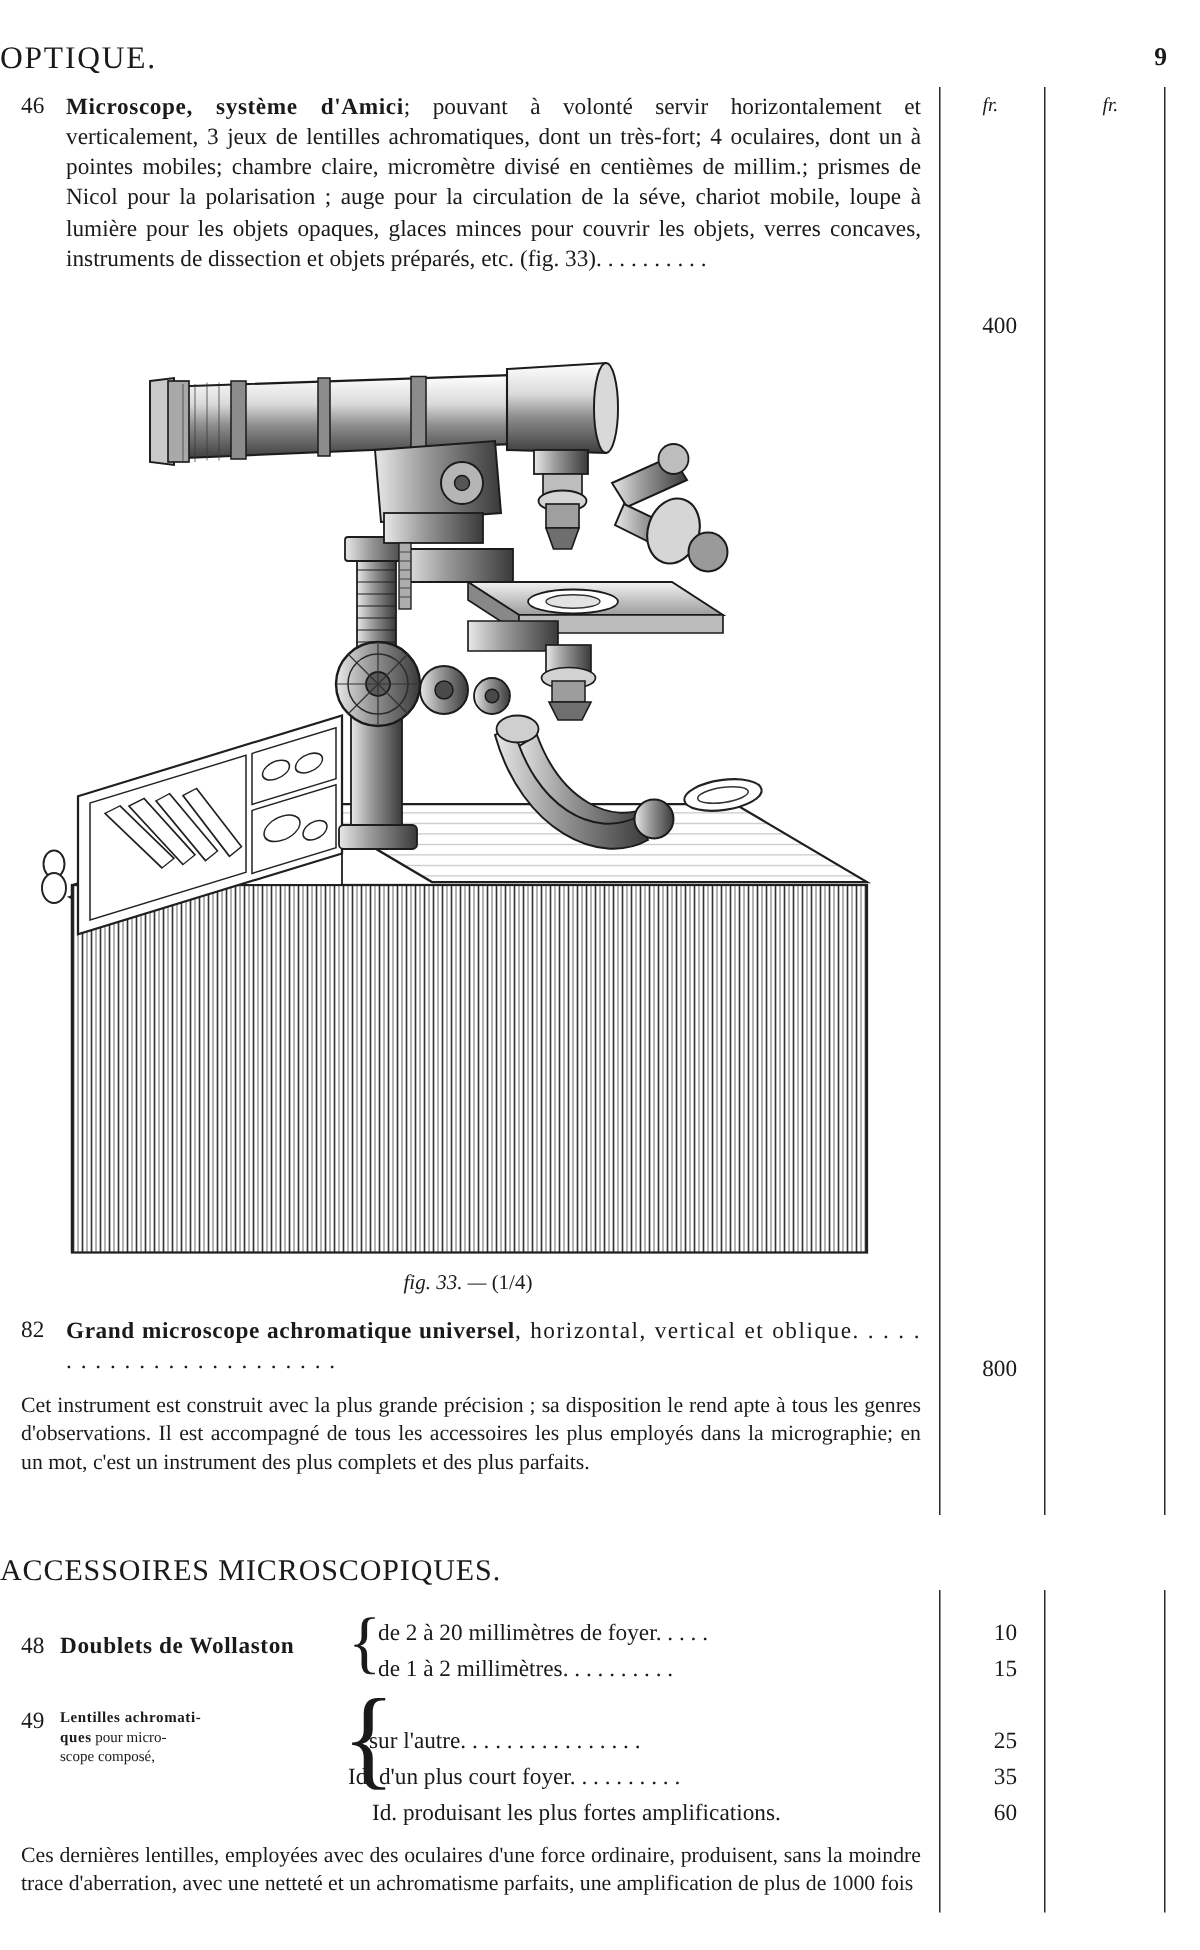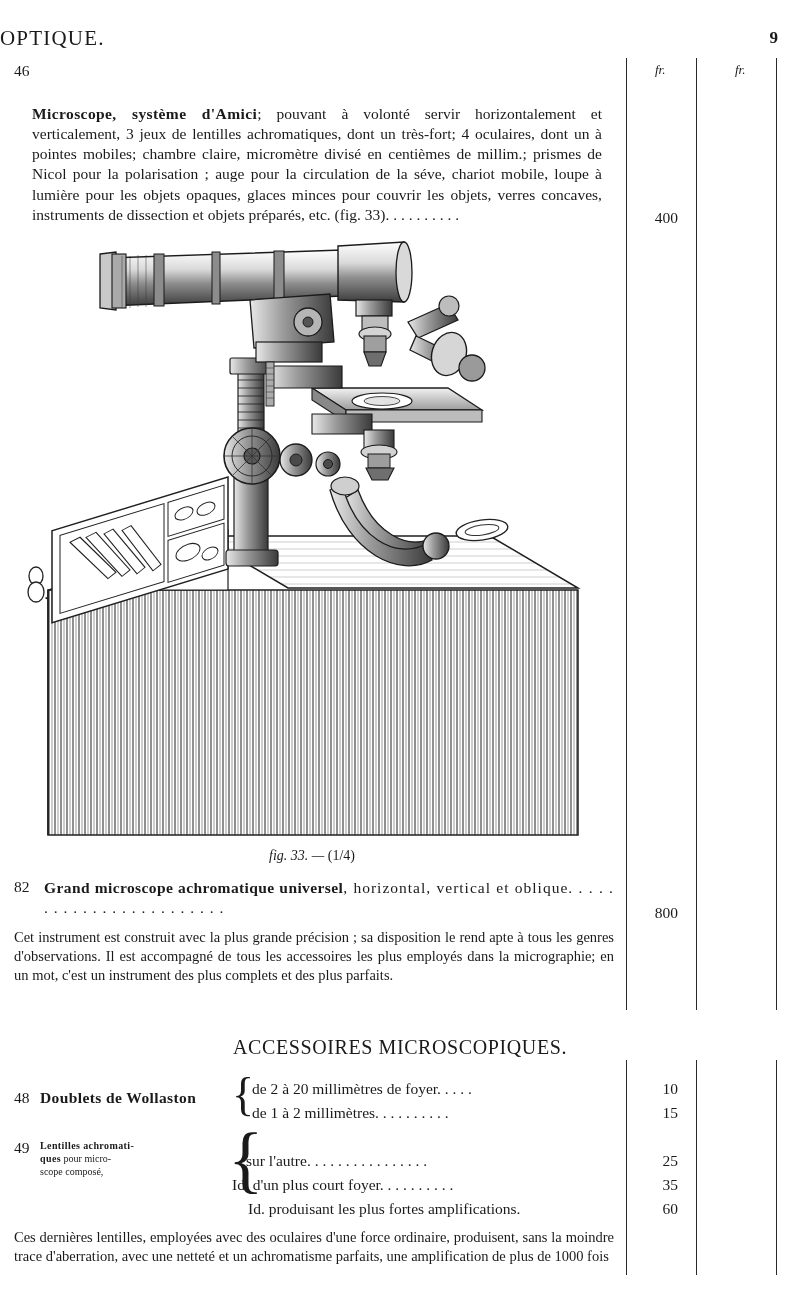--- a/index.html
+++ b/index.html
@@ -83,21 +83,21 @@
     text-align-last: left;
   }
   .price {
     position: absolute;
     font-size: 15.5px;
     text-align: right;
     width: 48px;
   }
 
   
-  .e46 { left: 32px; top: 62px; width: 570px; margin-top: 42px; }
+  .e46 { left: 44px; top: 62px; width: 570px; }
   .e46 .body-text { text-indent: 0; }
   .e46-num { top: 62px; }
   .p46 { left: 630px; top: 209px; }
 
   
   .figure-wrap {
     position: absolute;
     left: 12px;
     top: 238px;
     width: 600px;
@@ -128,21 +128,20 @@
     text-align: justify;
     text-align-last: left;
   }
 
   
   .section-head {
     position: absolute;
     left: 0;
     top: 1036px;
     width: 800px;
-    text-align: center;
     font-size: 20px;
     letter-spacing: 0.6px;
   }
 
   
   .e48-num { top: 1089px; }
   .e48-label {
     position: absolute;
     left: 40px;
     top: 1089px;

